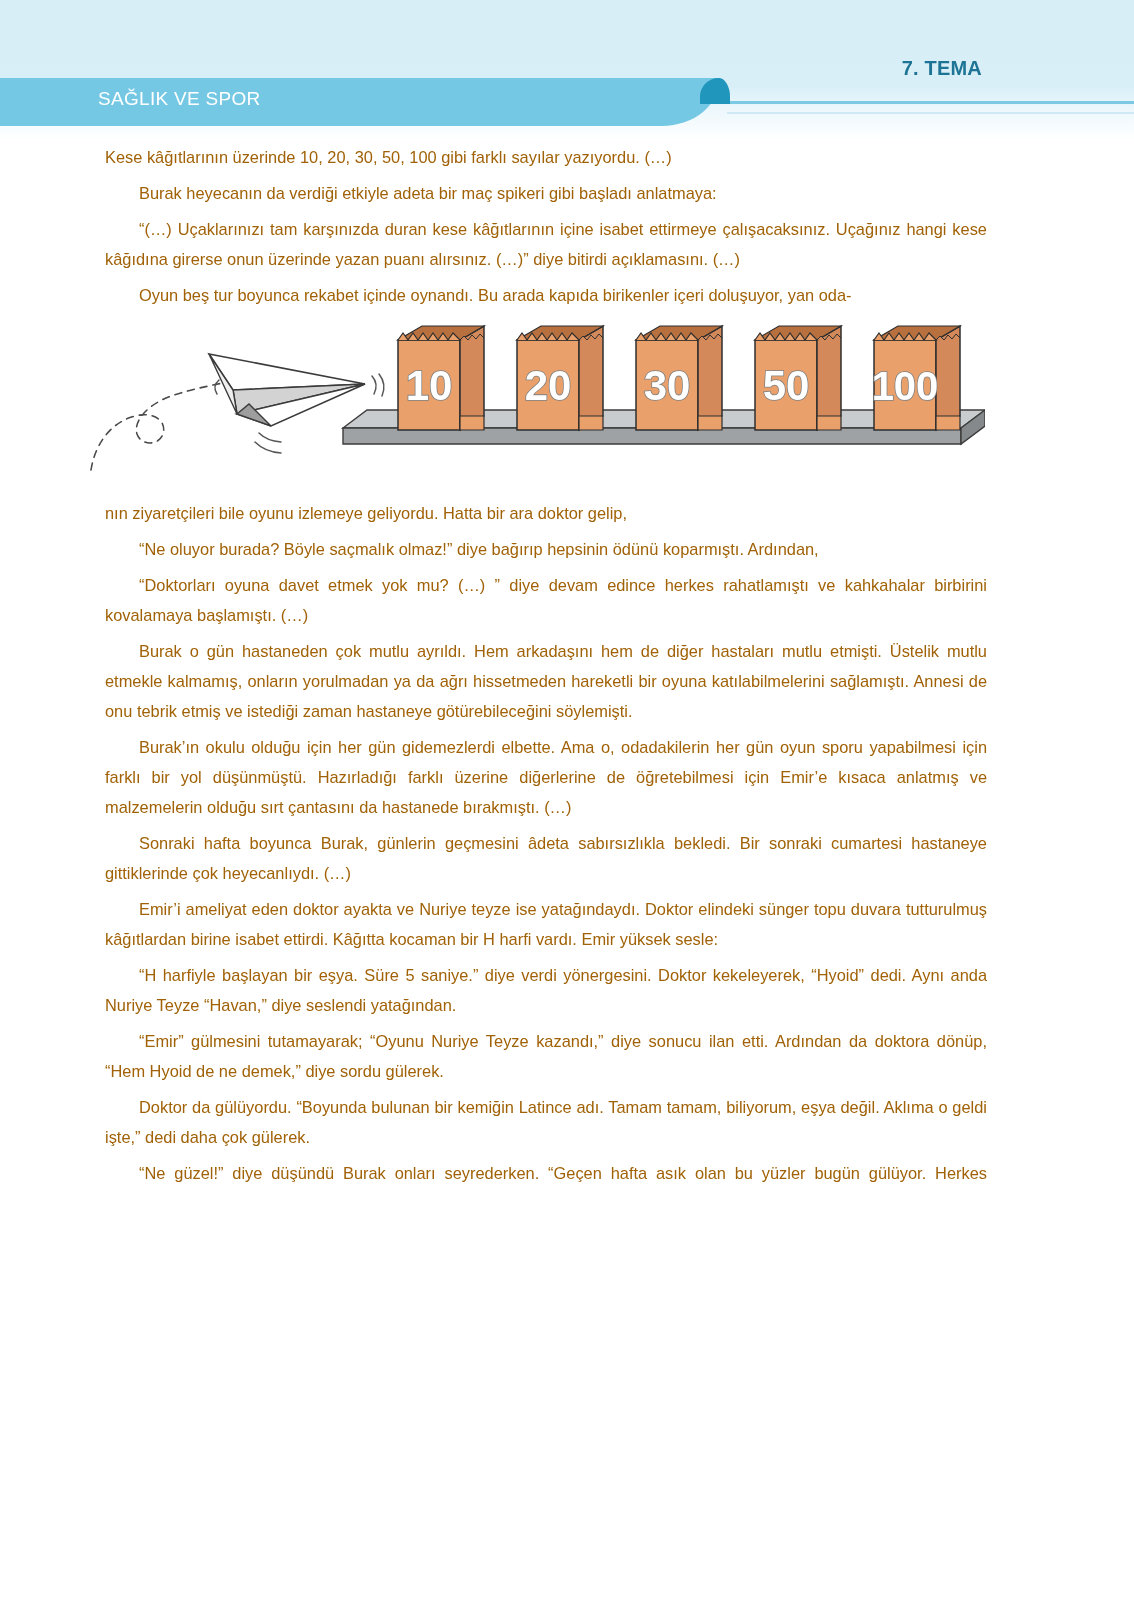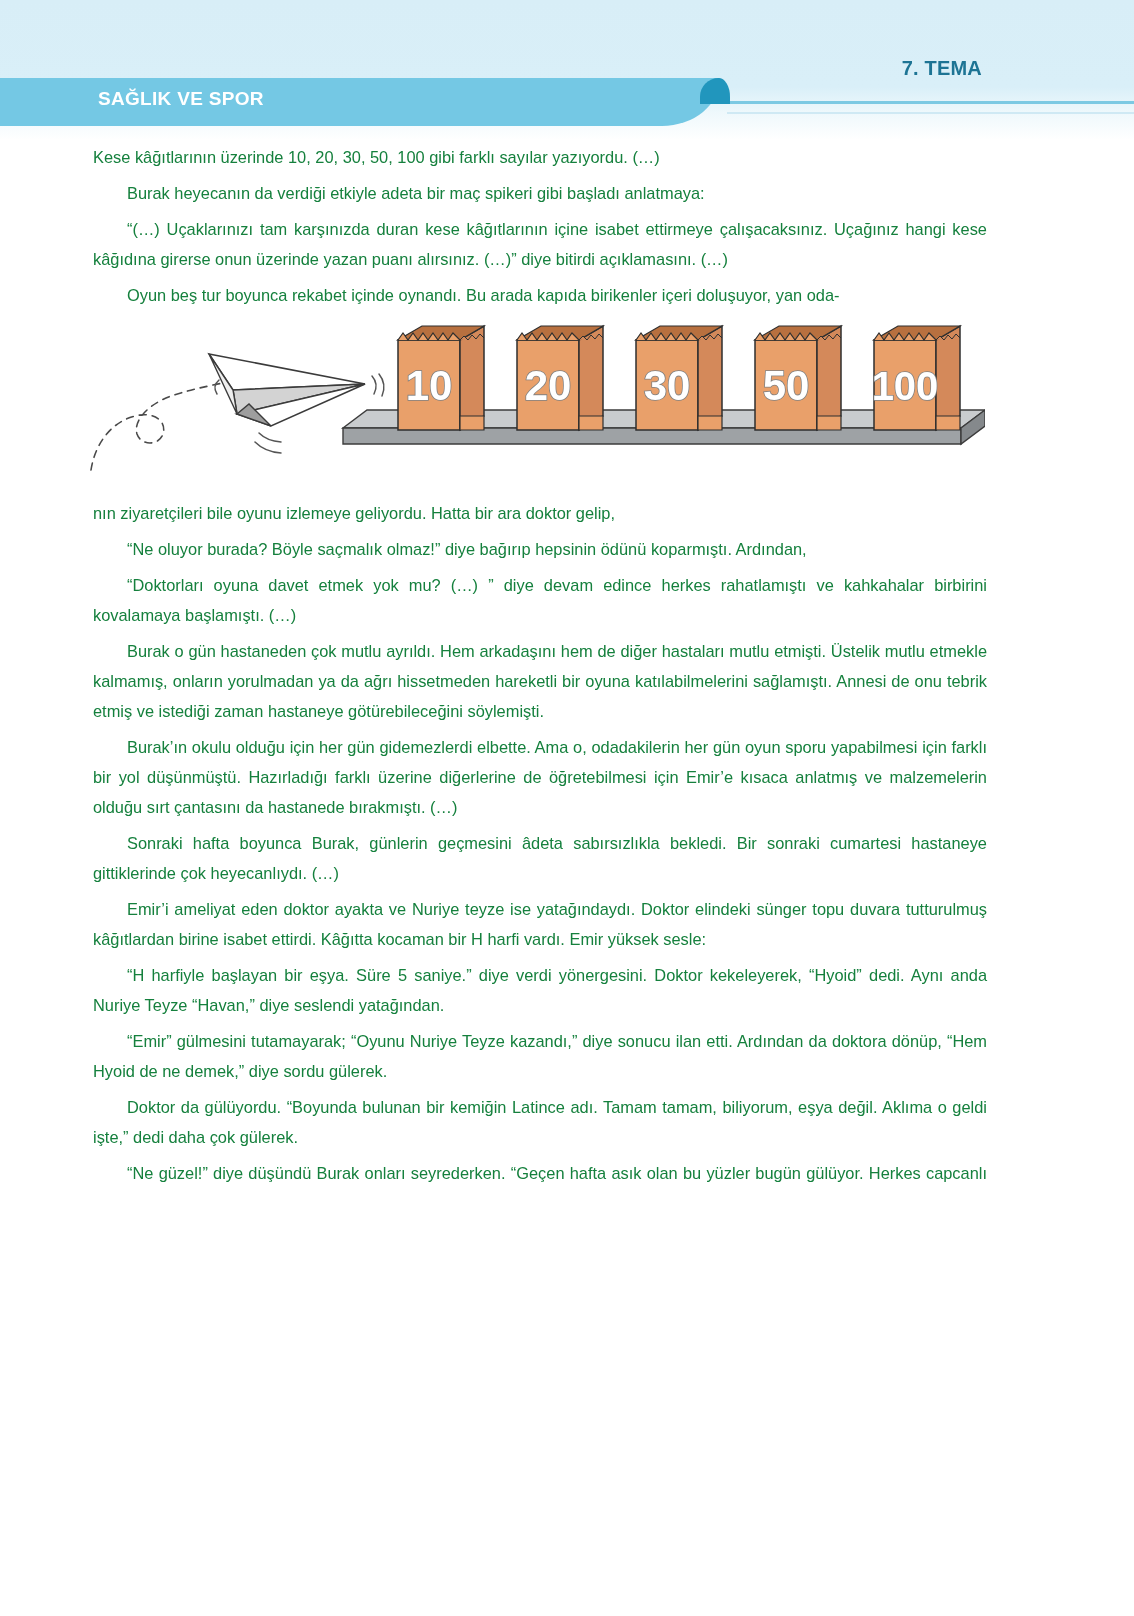--- a/index.html
+++ b/index.html
@@ -72,38 +72,38 @@
     height: 26px;
     background: #2196bd;
     border-top-left-radius: 26px 26px;
     border-top-right-radius: 16px 26px;
   }
   .ribbon-title {
     position: absolute;
     left: 98px;
     top: 88px;
     font-size: 19px;
-    font-weight: bold;
+    font-weight: normal;
     color: #ffffff;
     letter-spacing: 0.3px;
     white-space: nowrap;
   }
 
   
   .content {
     position: absolute;
     left: 93px;
     top: 142px;
     width: 894px;
   }
   p.para {
-    margin: 0 0 6px 0;
+    margin: 0 0 6px 12px;
     font-size: 16.4px;
     line-height: 30px;
-    color: #15803d;
+    color: #a16207;
     text-align: justify;
     text-indent: 34px;
     hyphens: manual;
   }
   p.para.noindent { text-indent: 0; }
 
   
   .illustration {
     position: absolute;
     left: 85px;

